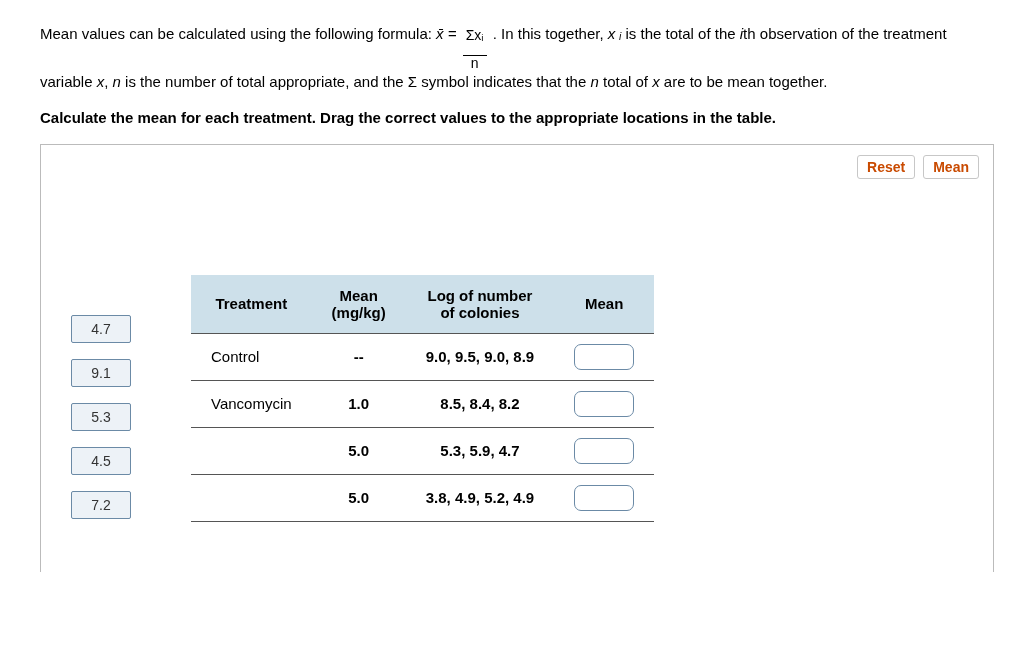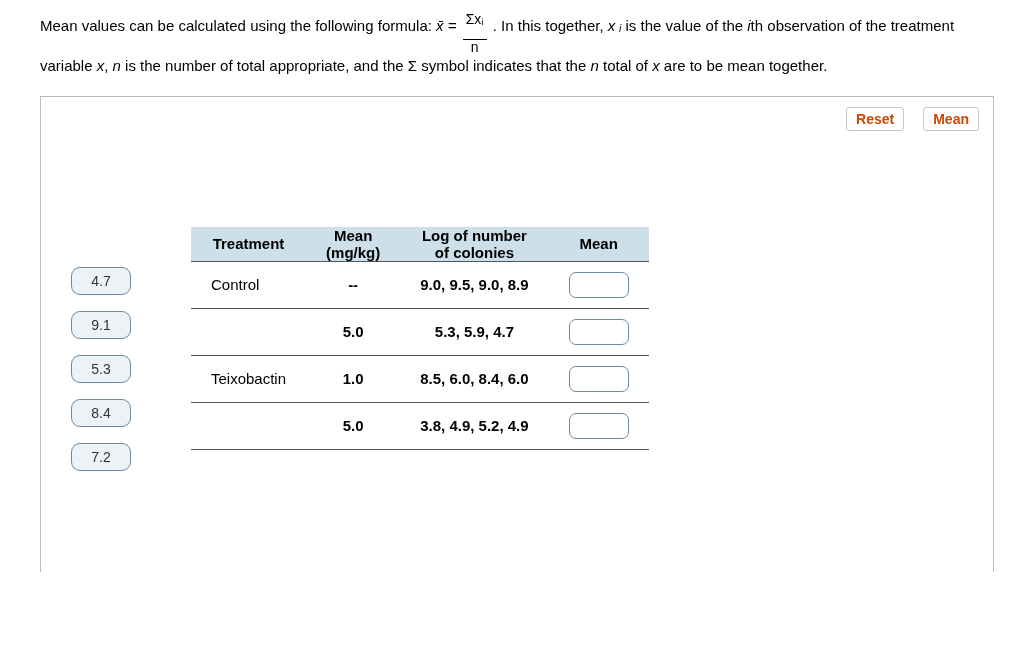--- a/index.html
+++ b/index.html
@@ -21,40 +21,40 @@
     margin-top: 0px;
   }
   .intro .frac {
     display: inline-block;
     vertical-align: middle;
     text-align: center;
     line-height: 1.05;
     font-size: 14px;
     margin: 0 2px;
   }
-  .intro .frac .num { display:block; border-bottom:1px solid #000; padding:12px 3px;}
+  .intro .frac .num { display:block; border-bottom:1px solid #000; padding:12px 3px;margin-top:16px;}
   .intro .frac .den { display:block; padding:0 3px;}
   .intro i { font-style: italic; }
   .instruction {
     font-weight: bold;
     margin-top: 12px;
   }
   .panel {
     border: 1px solid #bbb;
     margin-top: 18px;
     position: relative;
     height: 500px;
     box-sizing: border-box;
   }
   .toolbar {
     position: absolute;
     top: 10px;
     right: 14px;
     display: flex;
-    gap: 19px;
+    gap: 8px;
   }
   .toolbar button {
     color: #c94a00;
     border: 1px solid #c7c7c7;
     background: #fff;
     border-radius: 3px;
     font-weight: bold;
     font-size: 14px;
     padding: 3px 9px;
     cursor: pointer;
@@ -69,36 +69,36 @@
     display: flex;
     flex-direction: column;
     gap: 16px;
     margin-top: 30px;
   }
   .chip {
     width: 58px;
     height: 26px;
     border: 1px solid #6b8aa6;
     background: #edf2f7;
-    border-radius: 9px;
+    border-radius: 2px;
     text-align: center;
     line-height: 26px;
     font-size: 14px;
     color: #333;
     cursor: grab;
   }
   .tbl {
     border-collapse: collapse;
     font-size: 15px;
     margin-top: -10px;
   }
   .tbl th {
     background: #cde0ea;
     border-bottom: 1px solid #555;
-    padding: 0 20px;
+    padding: 12px 20px;
     font-weight: bold;
     text-align: center;
   }
   .tbl td {
     border-bottom: 1px solid #555;
     padding: 10px 20px;
     text-align: center;
     white-space: nowrap;
     font-weight: bold;
     margin-top: 33px;
@@ -135,36 +135,37 @@
 </head>
 <body>
 
 <div class="page">
   <p class="intro">
     <span>Mean values can be calculated using the following formula: </span>
     <i>x̄ = </i>
     <span class="frac"><span class="num">Σxᵢ</span><span class="den">n</span></span>
     <span>. In this together, </span>
     <i>x ᵢ</i>
-    <span> is the value of the </span><i>i</i><span>th observation of the treatment variable </span><i>x</i><span>, </span><i>n</i><span> is the number of total appropriate, and the </span><span>Σ</span><span> symbol indicates that the </span><i>n</i><span> total of </span><i>x</i><span> are to be mean together.</span>
+    <span> is the total of the </span><i>i</i><span>th observation of the treatment variable </span><i>x</i><span>, </span><i>n</i><span> is the number of total appropriate, and the </span><span>Σ</span><span> symbol indicates that the </span><i>n</i><span> total of </span><i>x</i><span> are to be mean together.</span>
   </p>
 
+  <div class="instruction">Calculate the mean for each treatment. Drag the correct values to the appropriate locations in the table.</div>
 
   <div class="panel">
     <div class="toolbar">
       <button>Reset</button>
       <button>Mean</button>
     </div>
 
     <div class="work-area">
       <div class="drag-items">
         <div class="chip">4.7</div>
         <div class="chip">9.1</div>
         <div class="chip">5.3</div>
-        <div class="chip">8.4</div>
+        <div class="chip">4.5</div>
         <div class="chip">7.2</div>
       </div>
 
       <table class="tbl">
         <thead>
           <tr>
             <th>Treatment</th>
             <th>
               <span>Mean</span><br><span>(mg/kg)</span>
             </th>
@@ -175,29 +176,29 @@
           </tr>
         </thead>
         <tbody>
           <tr>
             <td class="left">Control</td>
             <td>--</td>
             <td>9.0, 9.5, 9.0, 8.9</td>
             <td><span class="slot"></span></td>
           </tr>
           <tr>
+            <td class="left">Vancomycin</td>
+            <td>1.0</td>
+            <td>8.5, 8.4, 8.2</td>
+            <td><span class="slot"></span></td>
+          </tr>
+          <tr>
             <td class="left"></td>
             <td>5.0</td>
             <td>5.3, 5.9, 4.7</td>
-            <td><span class="slot"></span></td>
-          </tr>
-          <tr>
-            <td class="left">Teixobactin</td>
-            <td>1.0</td>
-            <td>8.5, 6.0, 8.4, 6.0</td>
             <td><span class="slot"></span></td>
           </tr>
           <tr>
             <td class="left"></td>
             <td>5.0</td>
             <td>3.8, 4.9, 5.2, 4.9</td>
             <td><span class="slot"></span></td>
           </tr>
         </tbody>
       </table>

